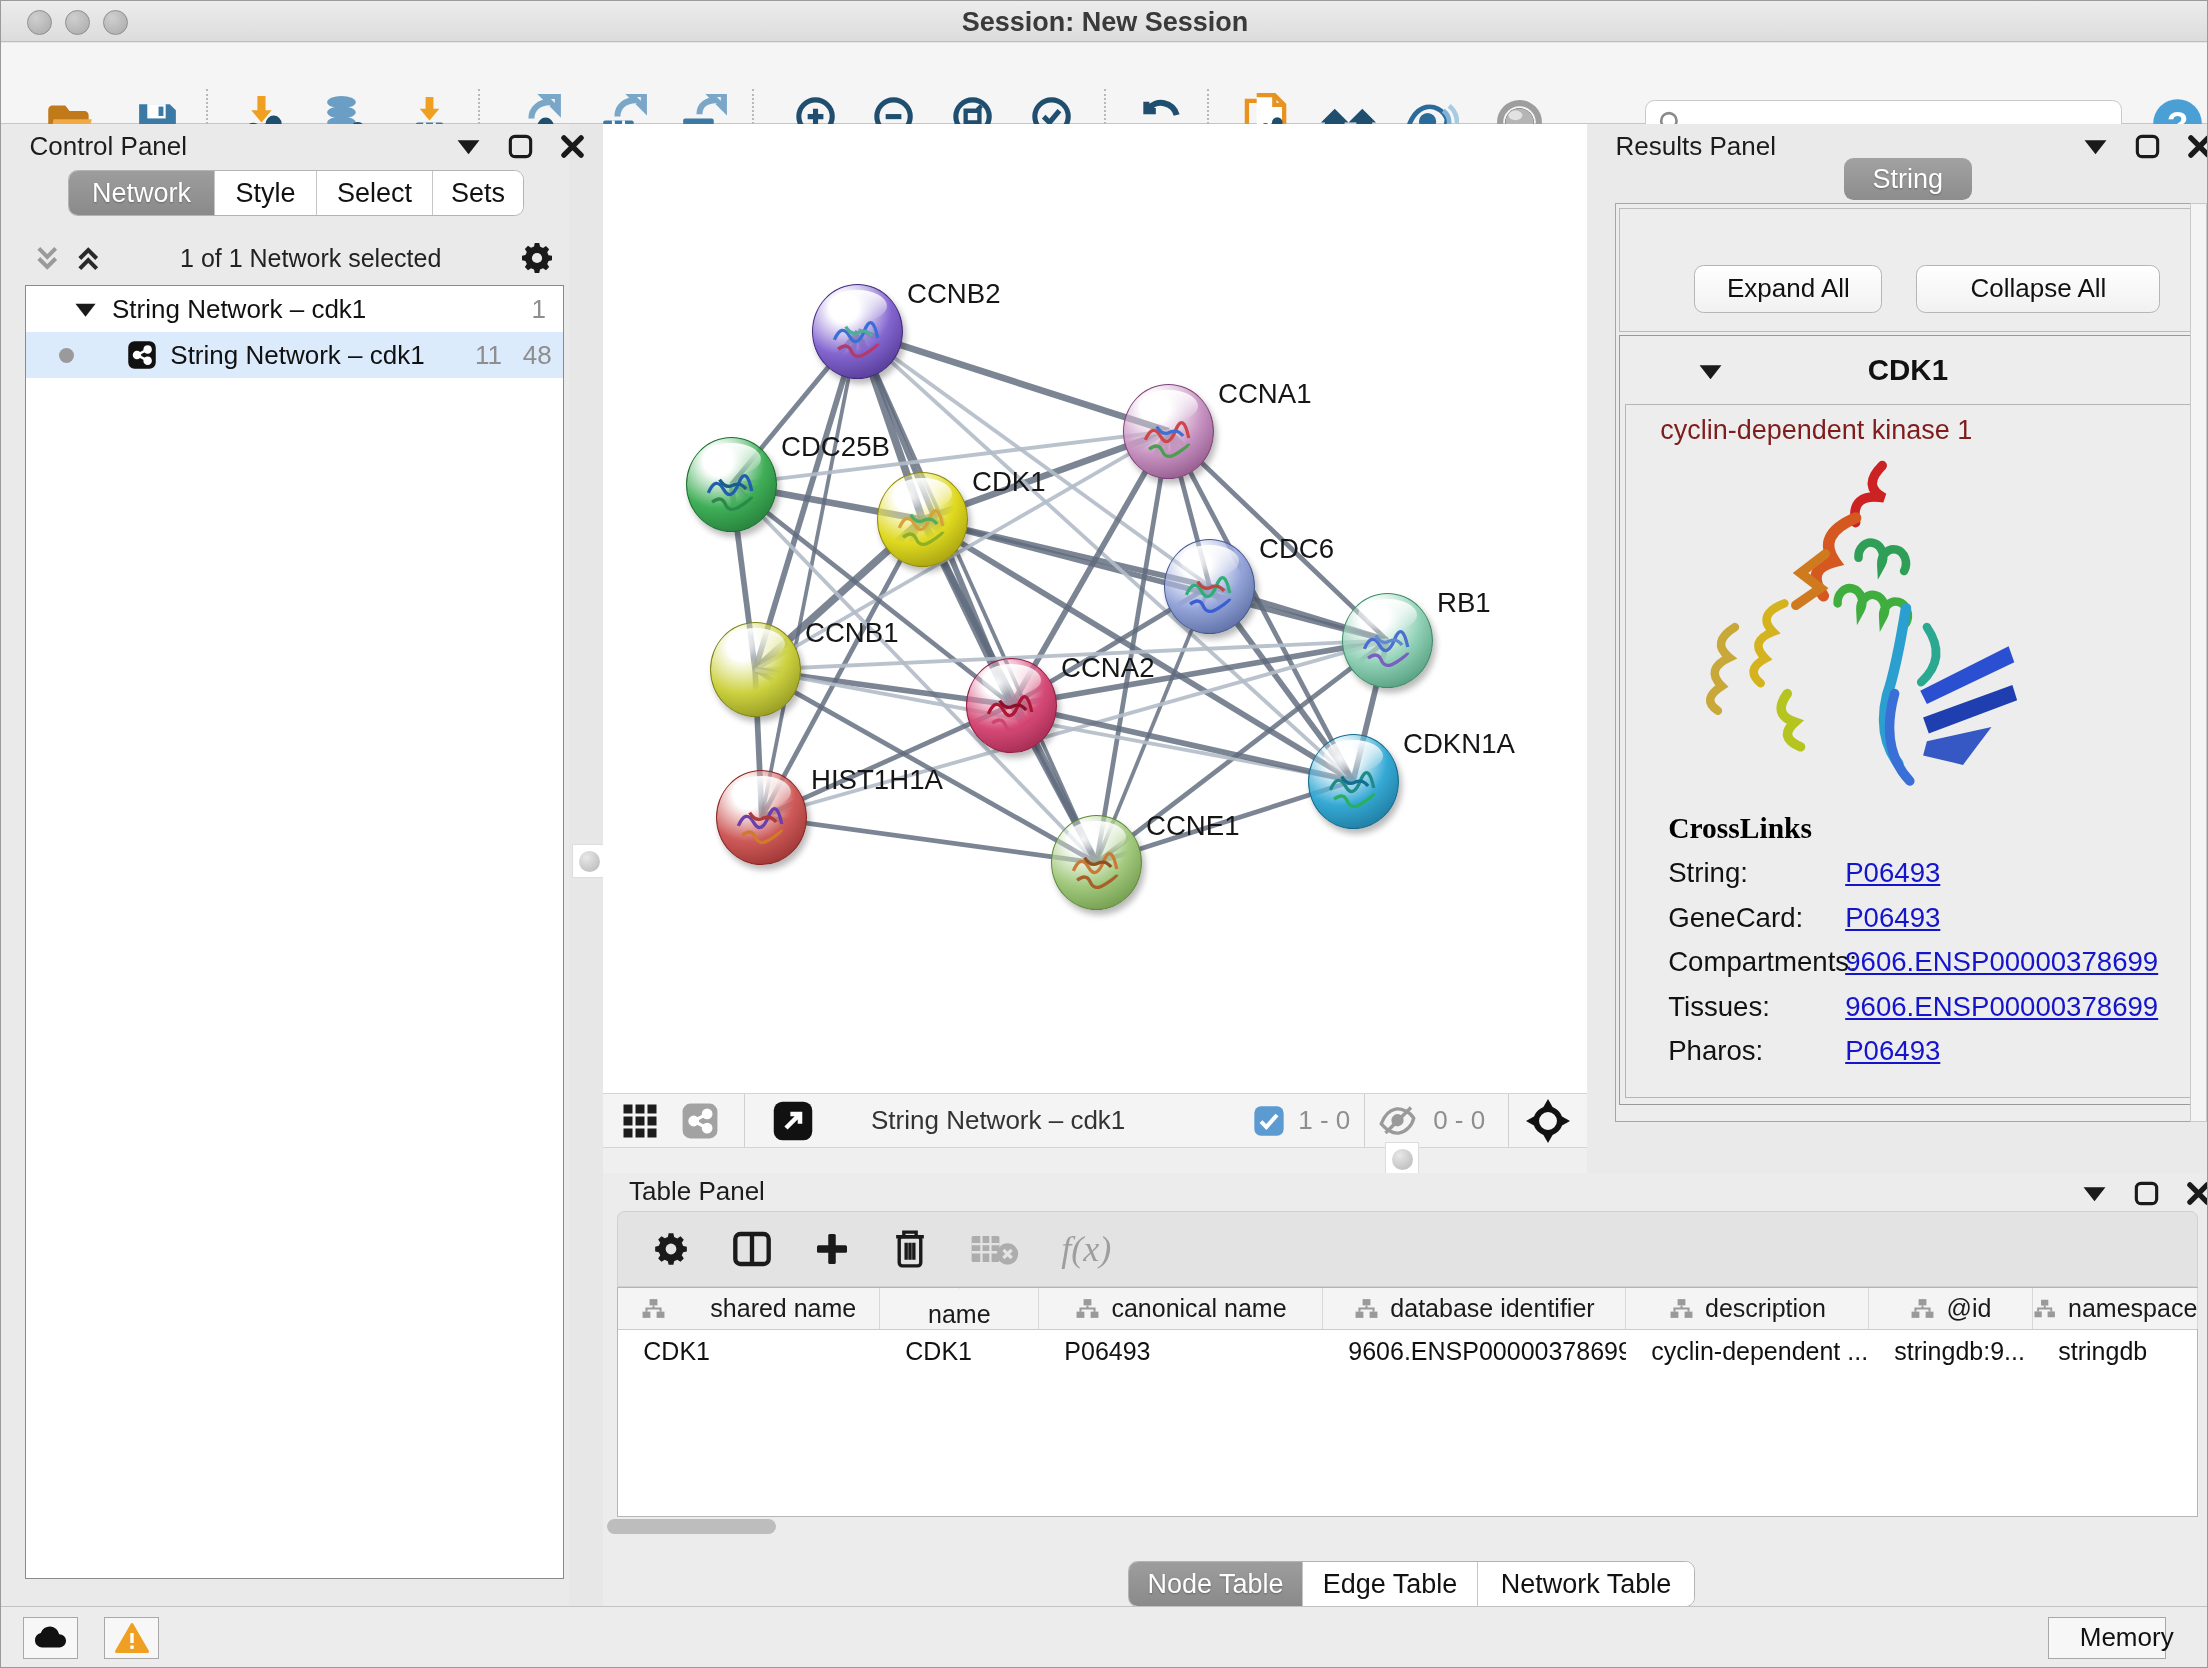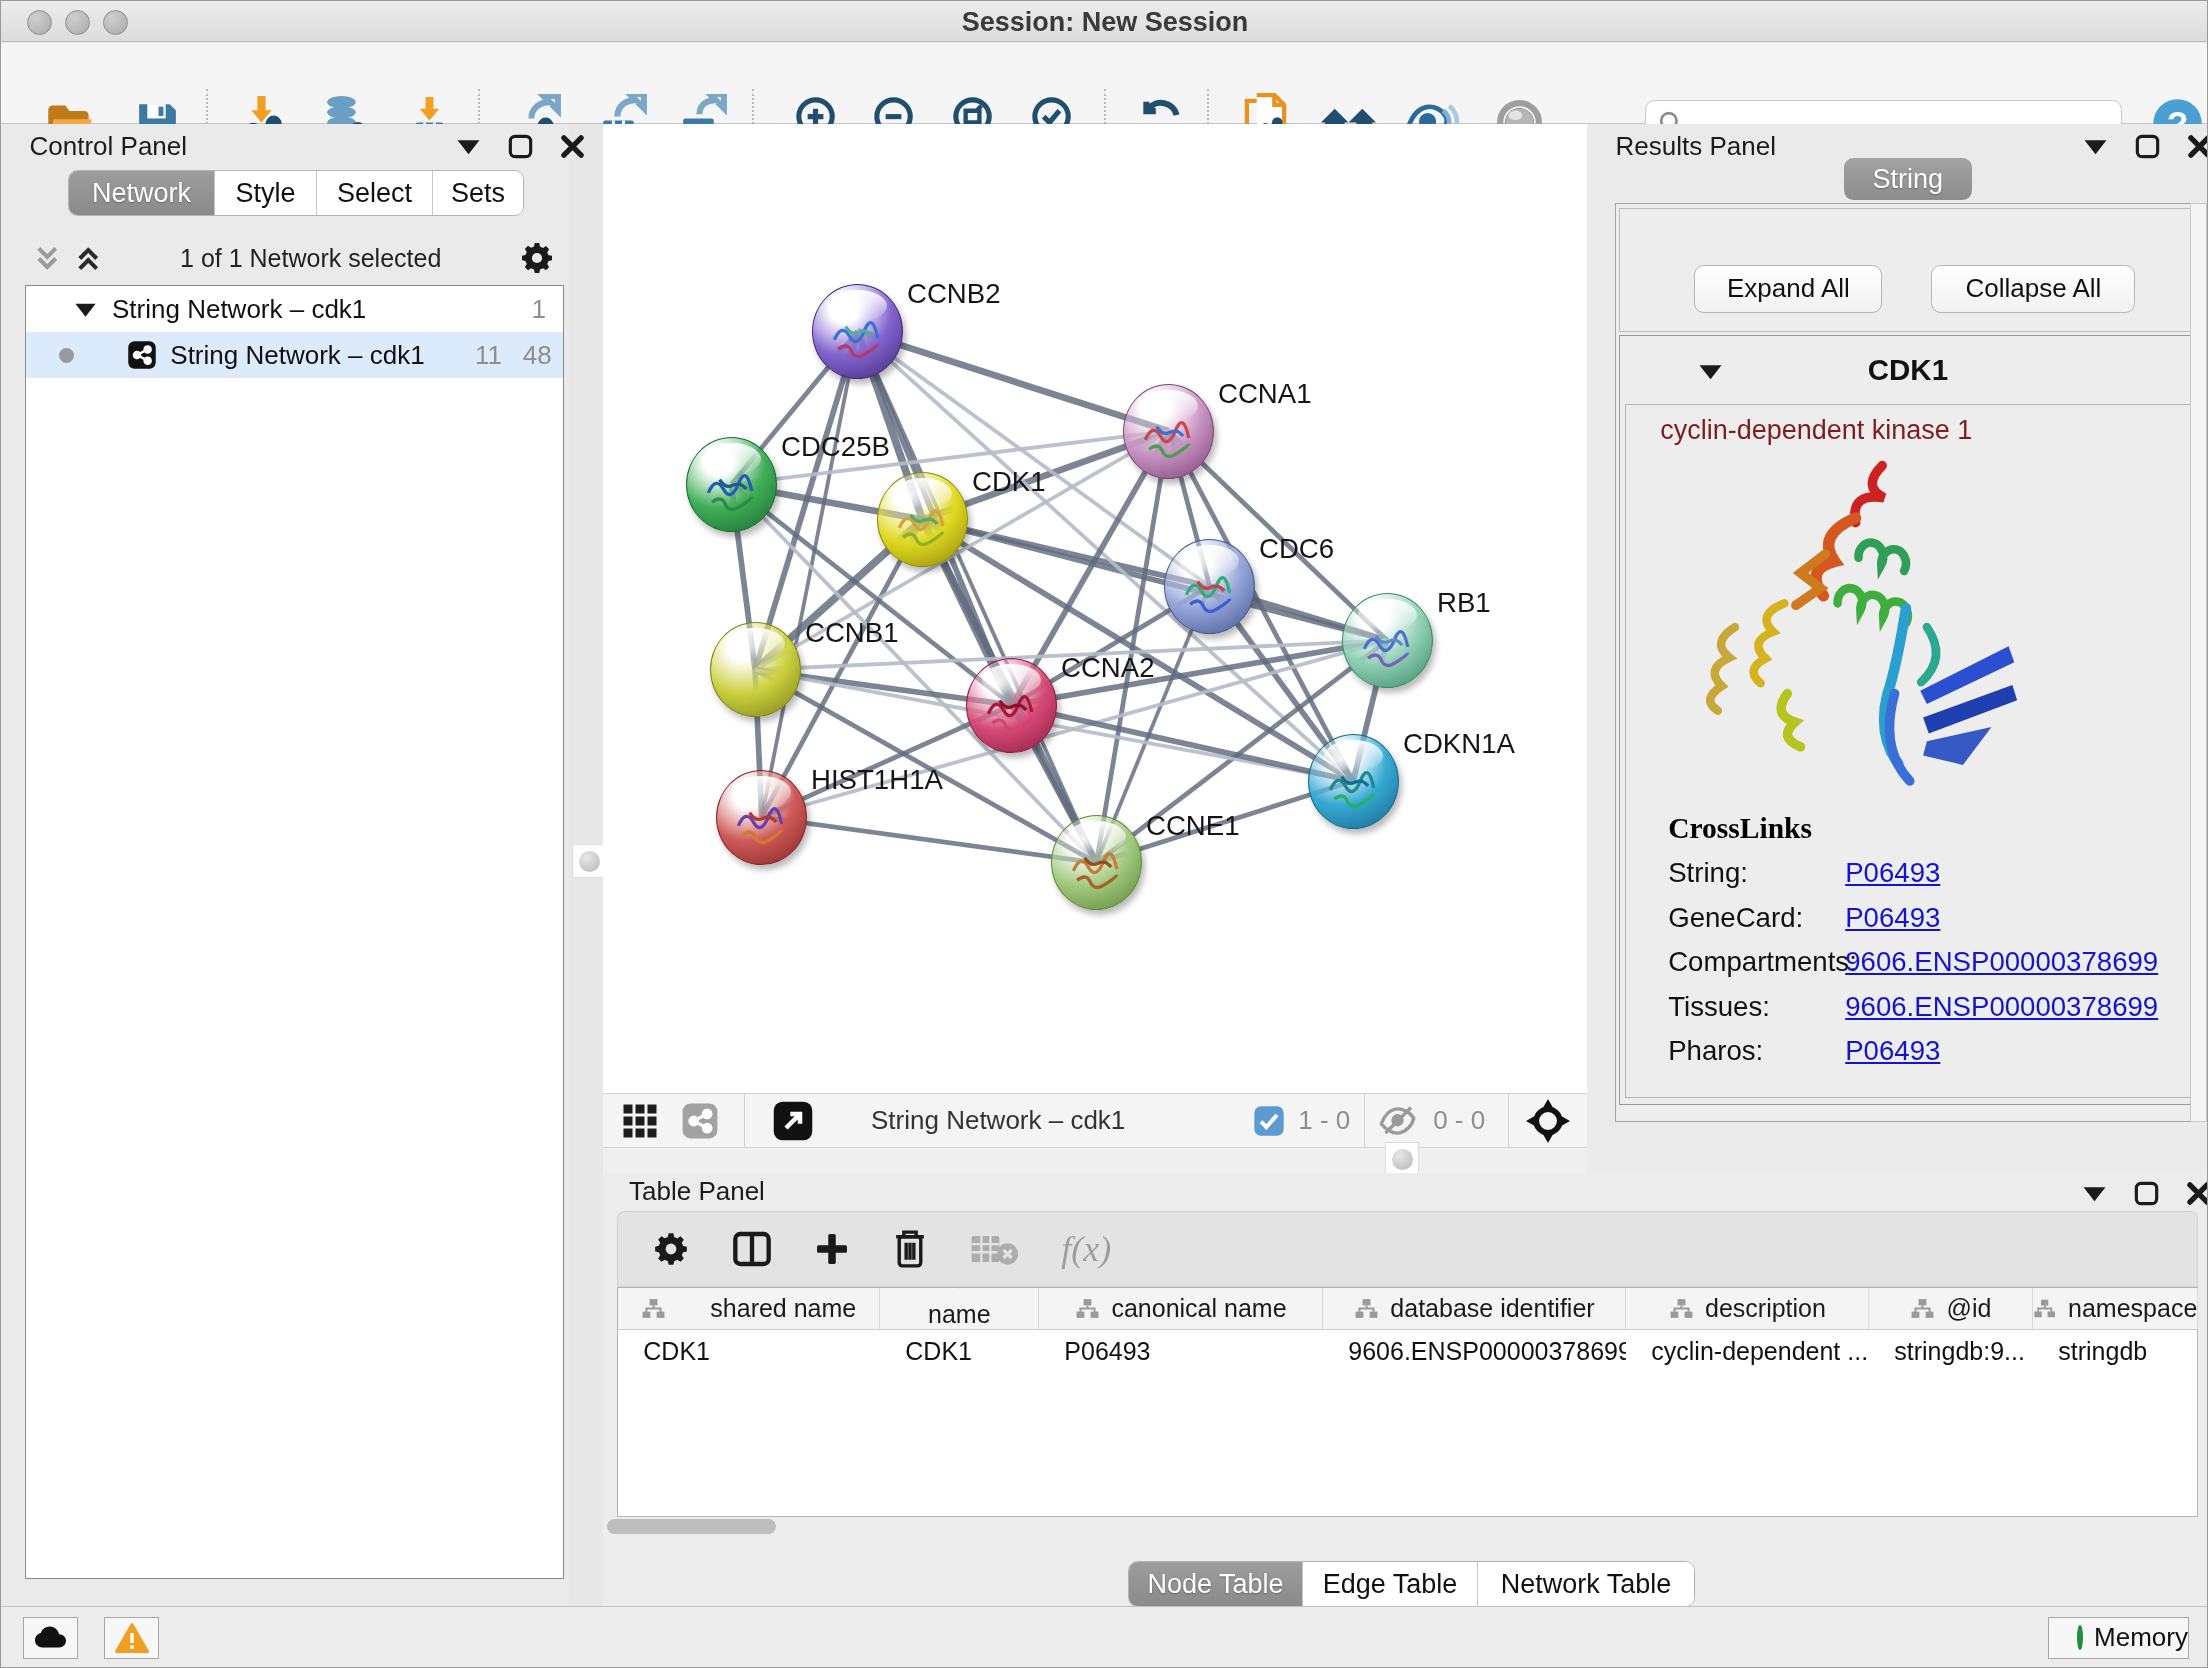--- a/index.html
+++ b/index.html
@@ -71,21 +71,21 @@
   #tp-table{position:absolute;left:14.3px;top:114px;width:1581px;height:230px;background:#fff;border:1px solid #b5b5b5;}
   #tp-header{display:flex;height:42px;background:#f4f4f4;border-bottom:1.9px solid #ccc;}
   .th{display:flex;align-items:center;justify-content:center;gap:11.4px;font-size:25px;color:#1a1a1a;border-right:1.9px solid #d8d8d8;overflow:hidden;white-space:nowrap;flex:none;}
   #tp-row{display:flex;height:42px;}
   .td{font-size:25px;color:#111;padding-left:25px;display:flex;align-items:center;overflow:hidden;white-space:nowrap;flex:none;}
   #tp-hscroll{position:absolute;left:3.8px;top:346px;width:169px;height:15px;border-radius:7.6px;background:#bdbdbd;}
   #tp-tabs{position:absolute;left:525px;top:388px;}
   
   #statusbar{position:absolute;left:0;top:1605px;width:2208px;height:63px;background:#ececec;border-top:1.9px solid #c2c2c2;}
   .sb-btn{position:absolute;top:9.5px;height:42px;border:1.9px solid #a8a8a8;background:#f7f7f7;display:flex;align-items:center;justify-content:center;cursor:pointer;}
-  #memory-btn{left:2047px;width:141px;gap:11.4px;padding-left:28px;}
+  #memory-btn{left:2047px;width:118px;gap:11.4px;padding-left:28px;}
   #memory-btn span{font-size:26px;color:#111;}
   #memory-dot{width:25px;height:25px;border-radius:50%;background:#1f8f3a;}
   .ficon{display:flex;align-items:center;justify-content:center;}
 </style>
 </head>
 <body>
 
 <div id="win">
 
   <div id="titlebar">
@@ -555,21 +555,21 @@
           <rect x="1.5" y="1.5" width="13" height="13" rx="3" fill="none" stroke="#1a1a1a" stroke-width="2"></rect>
         </svg>
       <svg width="25" height="25" viewBox="0 0 16 16">
           <path d="M2.5 2.5l11 11M13.5 2.5l-11 11" stroke="#1a1a1a" stroke-width="3.4" stroke-linecap="round"></path>
         </svg>
     </div>
     <div id="rp-tab">String</div>
     <div id="rp-outer">
       <div id="rp-btnbox">
         <div class="rp-btn" style="left:74px;width:188px">Expand All</div>
-        <div class="rp-btn" style="left:311px;width:204px">Collapse All</div>
+        <div class="rp-btn" style="left:296px;width:244px">Collapse All</div>
       </div>
       <div id="rp-section">
         <div id="rp-sec-head">
           <svg width="25" height="21" viewBox="0 0 16 12" style="position:absolute;left:78px;top:25px">
               <path d="M1 2h14L8 11z" fill="#1a1a1a"></path>
             </svg>
           <span id="rp-protein-name">CDK1</span>
         </div>
         <div id="rp-content">
           <div id="rp-desc">cyclin-dependent kinase 1</div>

